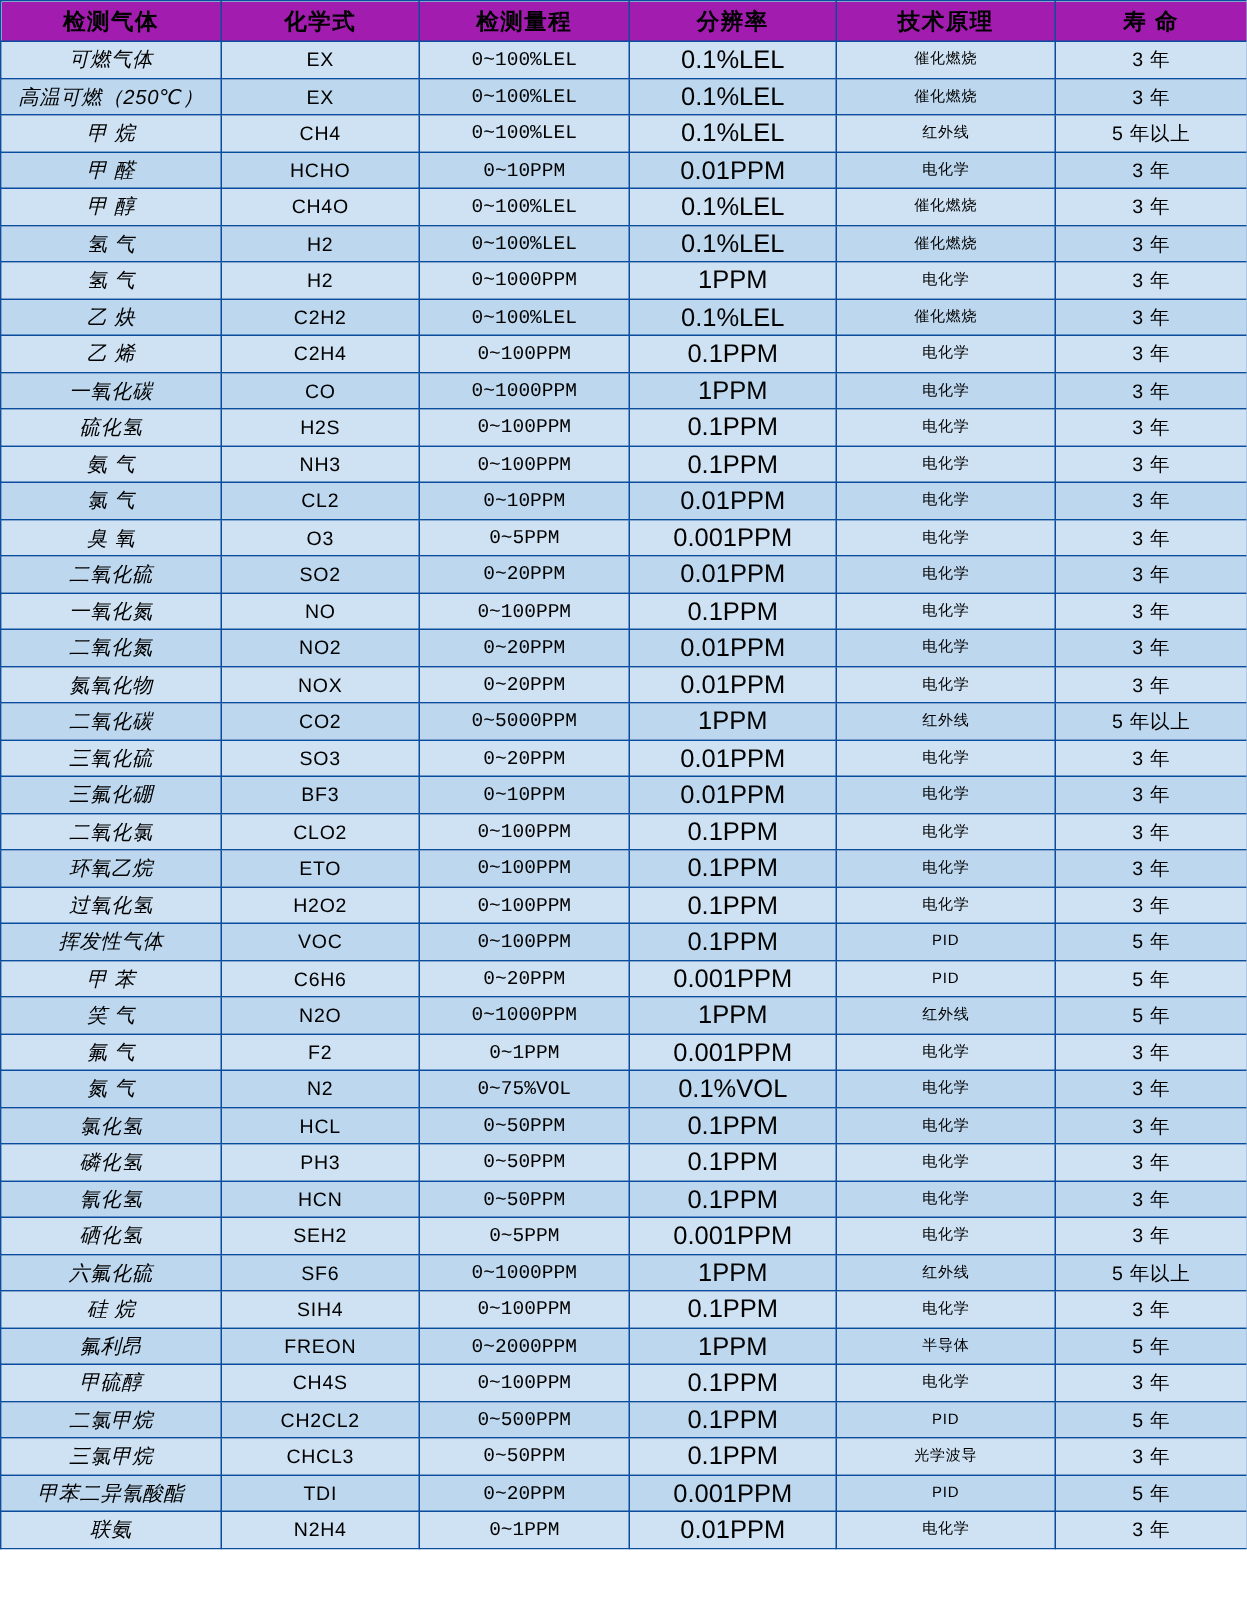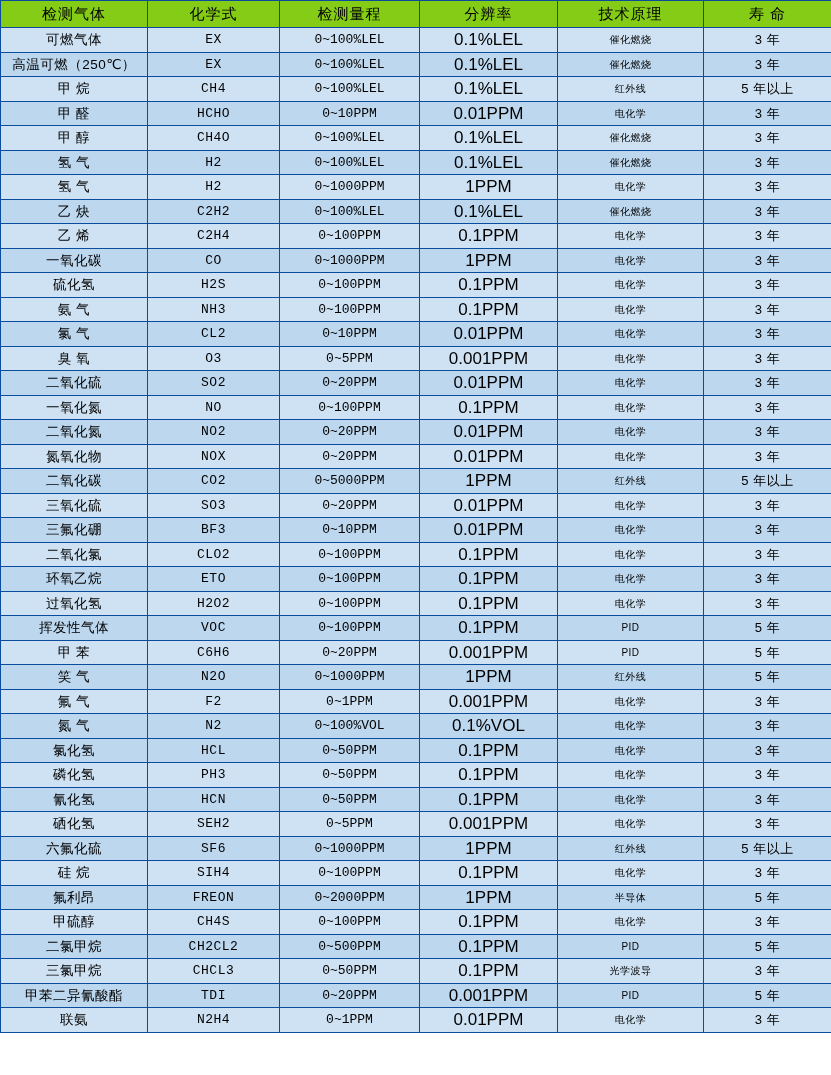--- a/index.html
+++ b/index.html
@@ -26,37 +26,37 @@
   #gas-table th,
   #gas-table td {
     border: 1px solid #0a4d9e;
     text-align: center;
     vertical-align: middle;
     color: #000000;
     white-space: nowrap;
     overflow: hidden;
   }
   #gas-table thead th {
-    background: #84cc16;
+    background: #a21caf;
     height: 24px;
     font-size: 15px;
-    font-weight: normal;
+    font-weight: bold;
     letter-spacing: 1px;
   }
   #gas-table tbody td {
     height: 21.5px;
     font-size: 13px;
     line-height: 21.5px;
     font-weight: normal;
   }
   #gas-table tbody tr.odd td { background: #cfe2f3; }
   #gas-table tbody tr.even td { background: #bcd7ee; }
 
-  #gas-table tbody td.col-name { font-size: 13.5px; letter-spacing: 0.5px; }
-  #gas-table tbody td.col-formula { font-family: Liberation Mono, monospace; font-size: 13px; letter-spacing: 0.5px; }
+  #gas-table tbody td.col-name { font-size: 13.5px; letter-spacing: 0.5px; font-style: italic; }
+  #gas-table tbody td.col-formula { font-family: Liberation Sans, sans-serif; font-size: 13px; letter-spacing: 0.5px; }
   #gas-table tbody td.col-range { font-family: Liberation Mono, monospace; font-size: 13px; }
   #gas-table tbody td.col-res { font-family: Liberation Sans, sans-serif; font-size: 17px; }
   #gas-table tbody td.col-tech { font-size: 10px; letter-spacing: 0.5px; }
   #gas-table tbody td.col-life { font-size: 13px; letter-spacing: 0.5px; }
 </style>
 </head>
 <body>
 
 <table id="gas-table">
   <colgroup>
@@ -298,21 +298,21 @@
         <td class="col-name">氟 气</td>
         <td class="col-formula">F2</td>
         <td class="col-range">0~1PPM</td>
         <td class="col-res">0.001PPM</td>
         <td class="col-tech">电化学</td>
         <td class="col-life">3 年</td>
       </tr>
       <tr class="even">
         <td class="col-name">氮 气</td>
         <td class="col-formula">N2</td>
-        <td class="col-range">0~100%VOL</td>
+        <td class="col-range">0~75%VOL</td>
         <td class="col-res">0.1%VOL</td>
         <td class="col-tech">电化学</td>
         <td class="col-life">3 年</td>
       </tr>
       <tr class="even">
         <td class="col-name">氯化氢</td>
         <td class="col-formula">HCL</td>
         <td class="col-range">0~50PPM</td>
         <td class="col-res">0.1PPM</td>
         <td class="col-tech">电化学</td>

